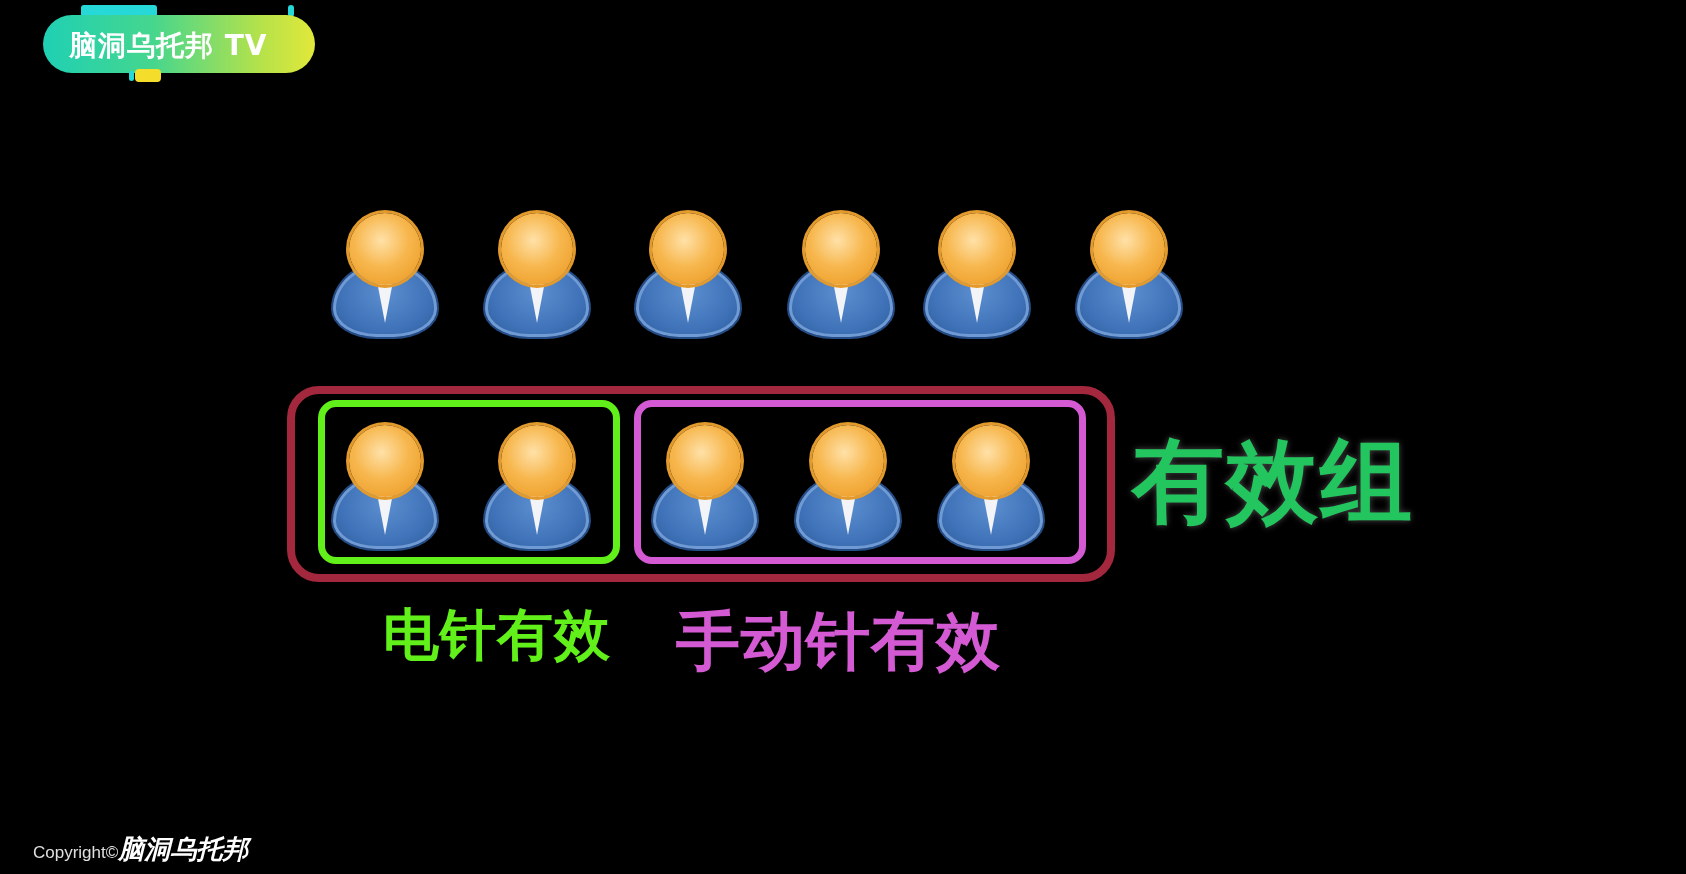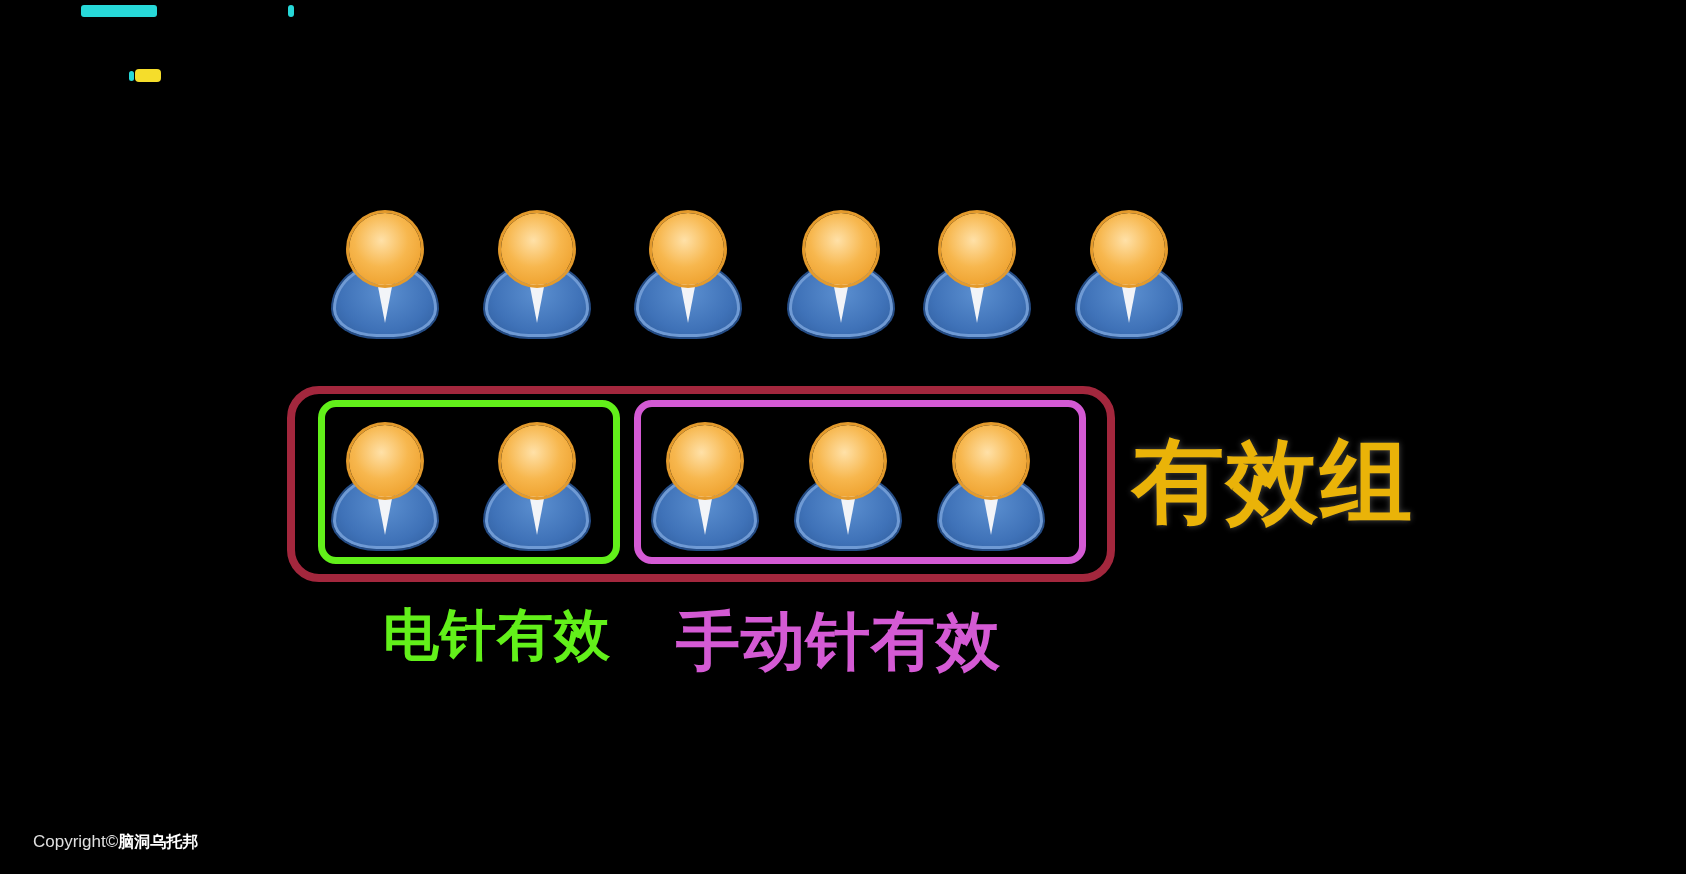--- a/index.html
+++ b/index.html
@@ -48,35 +48,38 @@
     box-shadow: 0 0 0 3px #e39a2c;
   }
 
   
   .box-outer { left: 287px; top: 386px; width: 812px; height: 180px; border: 8px solid #a3273d; border-radius: 32px; }
   .box-green { left: 318px; top: 400px; width: 288px; height: 150px; border: 7px solid #62f01a; border-radius: 18px; }
   .box-magenta { left: 634px; top: 400px; width: 438px; height: 150px; border: 7px solid #d45ad4; border-radius: 18px; }
 
   
   .big-label {
-    left: 1132px; top: 420px; font-size: 92px; font-weight: bold; color: #eab308; letter-spacing: 2px;
+    left: 1132px; top: 420px; font-size: 92px; font-weight: bold; color: #22c55e; letter-spacing: 2px;
     text-shadow: 0 0 6px rgba(255,255,255,0.3);
   }
   .label-green { left: 344px; top: 598px; font-size: 56px; font-weight: bold; color: #62f01a; letter-spacing: 1px; margin-left: 39px; }
   .label-magenta { left: 676px; top: 598px; font-size: 64px; font-weight: bold; color: #d45ad4; letter-spacing: 1px; }
 
   .copyright { left: 33px; top: 832px; color: #e0e0e0; font-size: 17px; font-family: "Liberation Sans", sans-serif; }
-  .copyright .brand { font-weight: bold; font-size: 16px; color: #fff; }
+  .copyright .brand { font-weight: bold; font-size: 26px; color: #fff; font-style: italic; }
 </style>
 </head>
 <body>
 
 <div class="abs logo">
   <div class="tab-top"></div>
   <div class="dot-top"></div>
+  <div class="pill">
+    <span class="pill-text">脑洞乌托邦 TV</span>
+  </div>
   <div class="dot-bottom"></div>
   <div class="tab-bottom"></div>
 </div>
 
 <div>
   <div class="person" style="left:331px; top:213px;">
       <div class="body"></div>
       <div class="collar-l"></div>
       <div class="collar-r"></div>
       <div class="shirt"></div>

